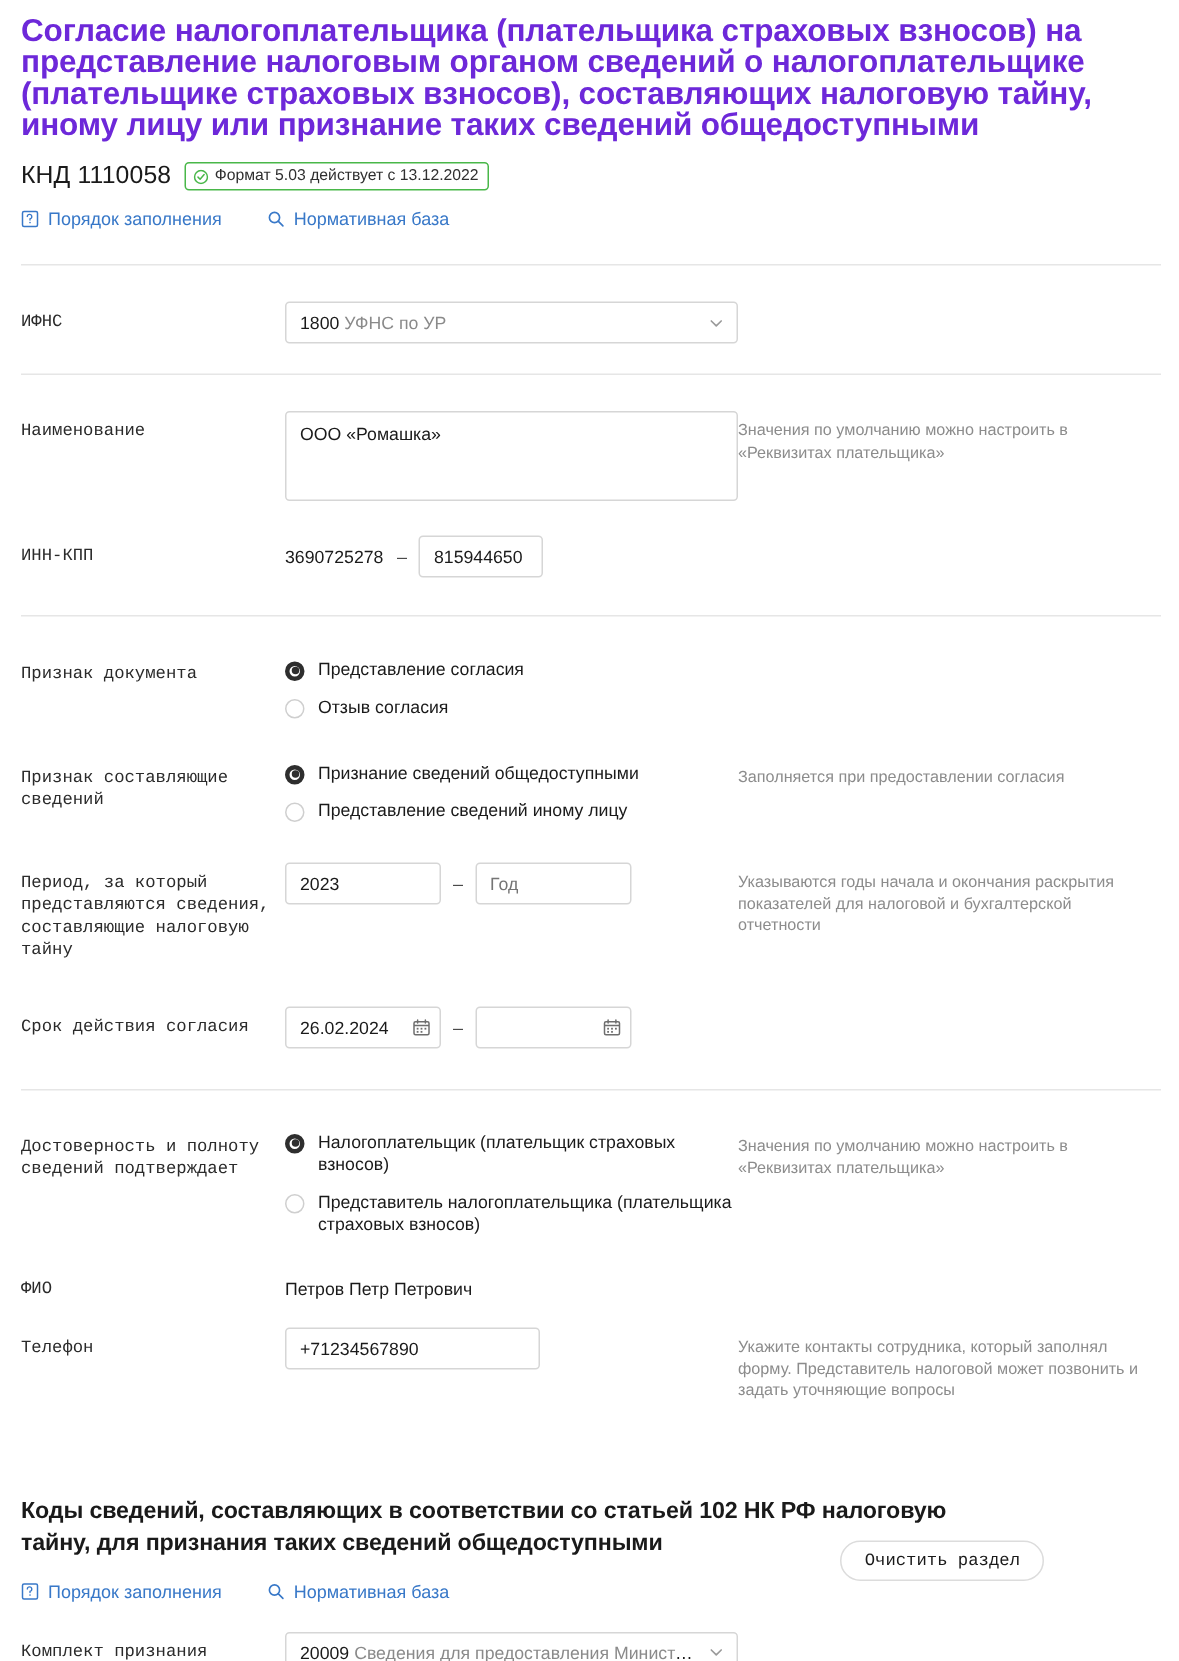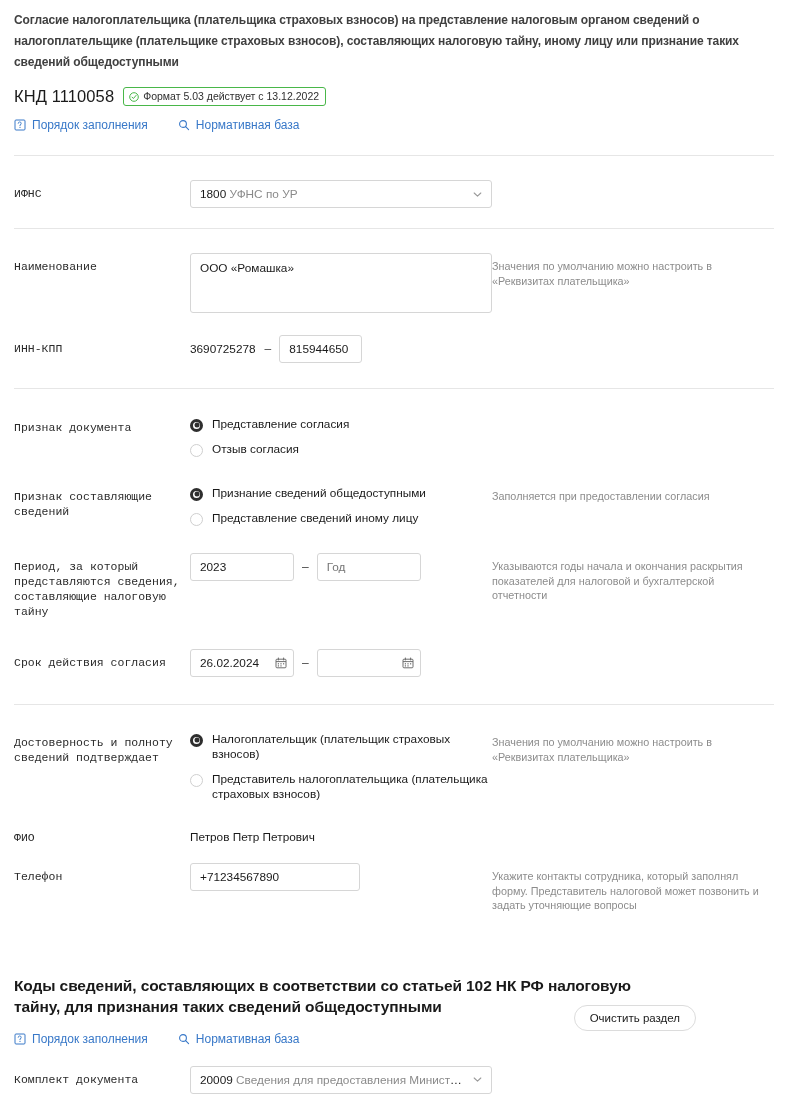--- a/index.html
+++ b/index.html
@@ -13,24 +13,24 @@
     width: 786px;
     min-height: 1107px;
     position: relative;
     background: #fff;
     padding: 0;
     overflow: hidden;
   }
 
   
   .doc-title {
-    font-size: 12px;
+    font-size: 21px;
     font-weight: bold;
     line-height: 21px;
-    color: #404040;
+    color: #6d28d9;
     padding: 10px 40px 0 14px;
     letter-spacing: -0.1px;
   }
 
   
   .knd-row {
     display: flex;
     align-items: center;
     gap: 9px;
     padding: 14px 0 0 14px;
@@ -218,21 +218,21 @@
     padding-right: 130px;
     letter-spacing: -0.1px;
   }
   .clear-btn {
     position: absolute;
     right: 90px;
     top: 30px;
     border: 1px solid #dcdcdc;
     border-radius: 14px;
     background: #fff;
-    font-family: Liberation Sans, sans-serif;
+    font-family: Liberation Mono, monospace;
     font-size: 11.5px;
     color: #1a1a1a;
     padding: 6px 15px;
     cursor: pointer;
     white-space: nowrap;
   }
 
   .ellipsis-btn {
     width: 26px;
     border-left: 1px solid #d6d6d6;
@@ -488,21 +488,21 @@
         <svg width="12" height="12" viewBox="0 0 12 12">
           <circle cx="5" cy="5" r="3.4" fill="none" stroke="#3878c8" stroke-width="1.1"></circle>
           <line x1="7.6" y1="7.6" x2="10.6" y2="10.6" stroke="#3878c8" stroke-width="1.1" stroke-linecap="round"></line>
         </svg>
       </span>
       <span>Нормативная база</span>
     </a>
   </div>
 
   <div class="form-row" style="padding-top:20px;">
-    <div class="f-label">Комплект документа</div>
+    <div class="f-label">Комплект признания</div>
     <div class="f-field">
       <div class="selectbox">
         <span class="sel-text">
           <span class="sel-code">20009</span>
           <span class="sel-rest">Сведения для предоставления Министерств…</span>
         </span>
         <span class="chev">
           <svg width="11" height="11" viewBox="0 0 11 11">
               <path d="M2.2 4 L5.5 7.2 L8.8 4" fill="none" stroke="#9a9a9a" stroke-width="1.1" stroke-linecap="round" stroke-linejoin="round"></path>
             </svg>

